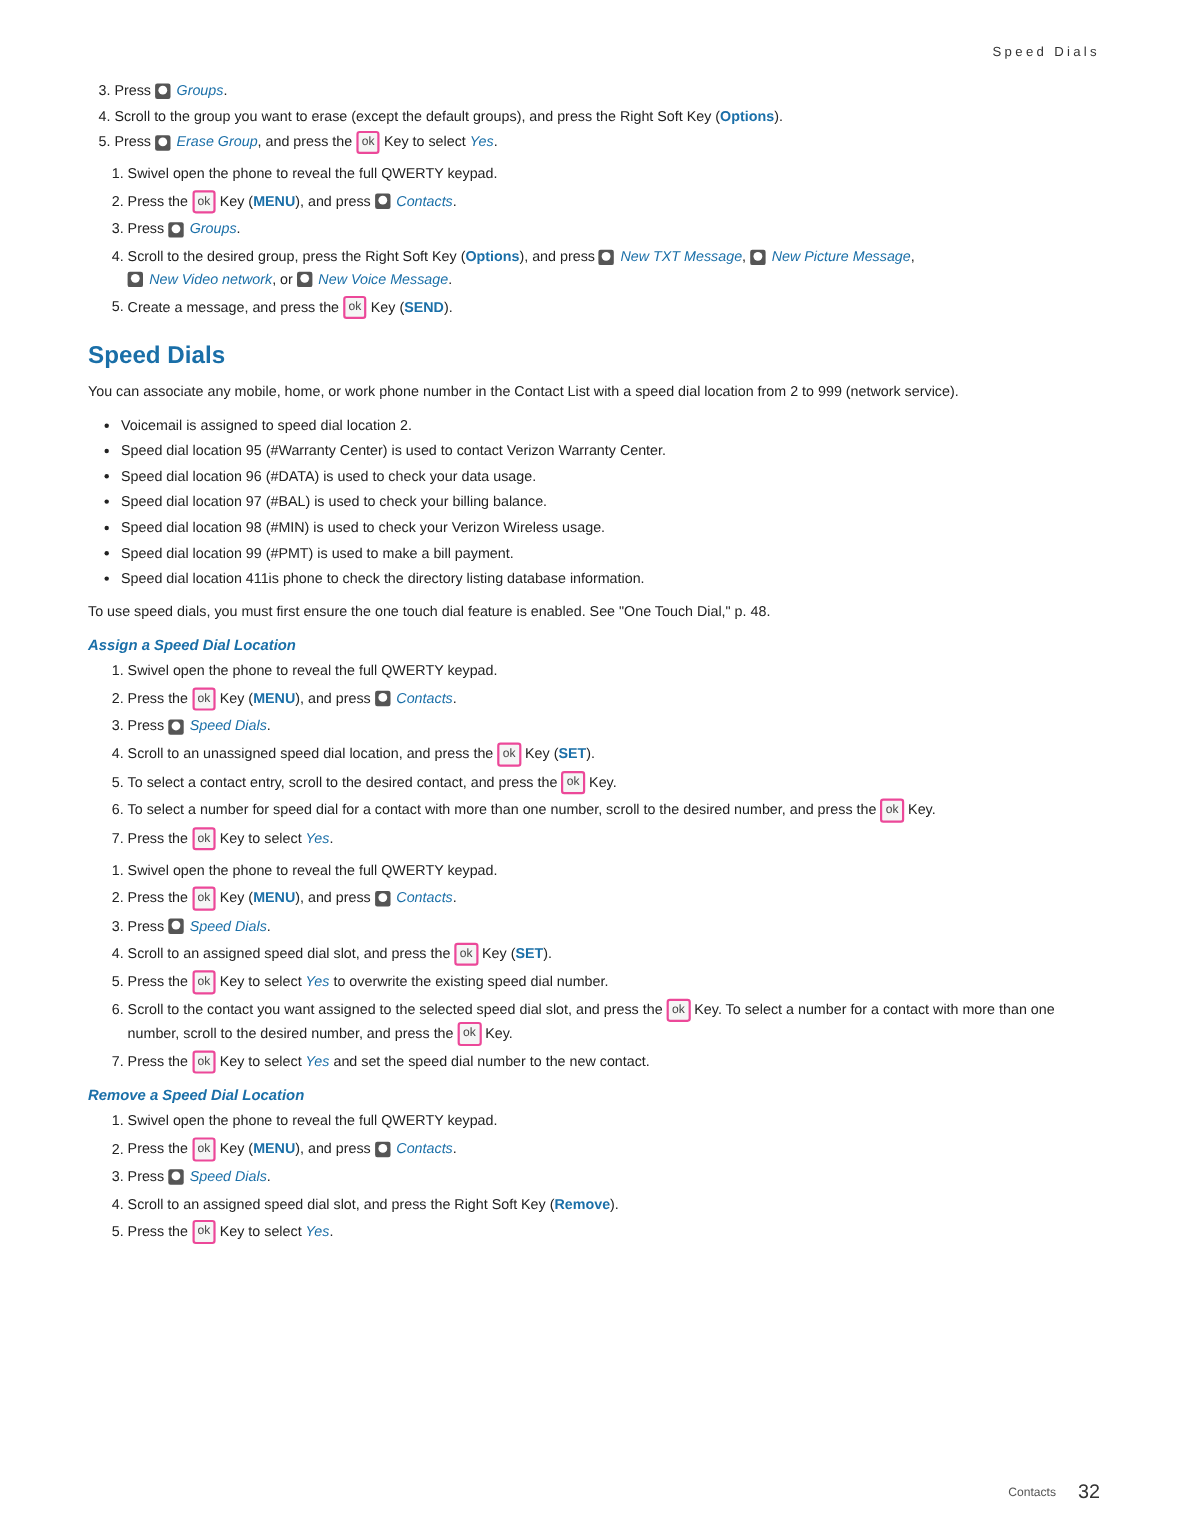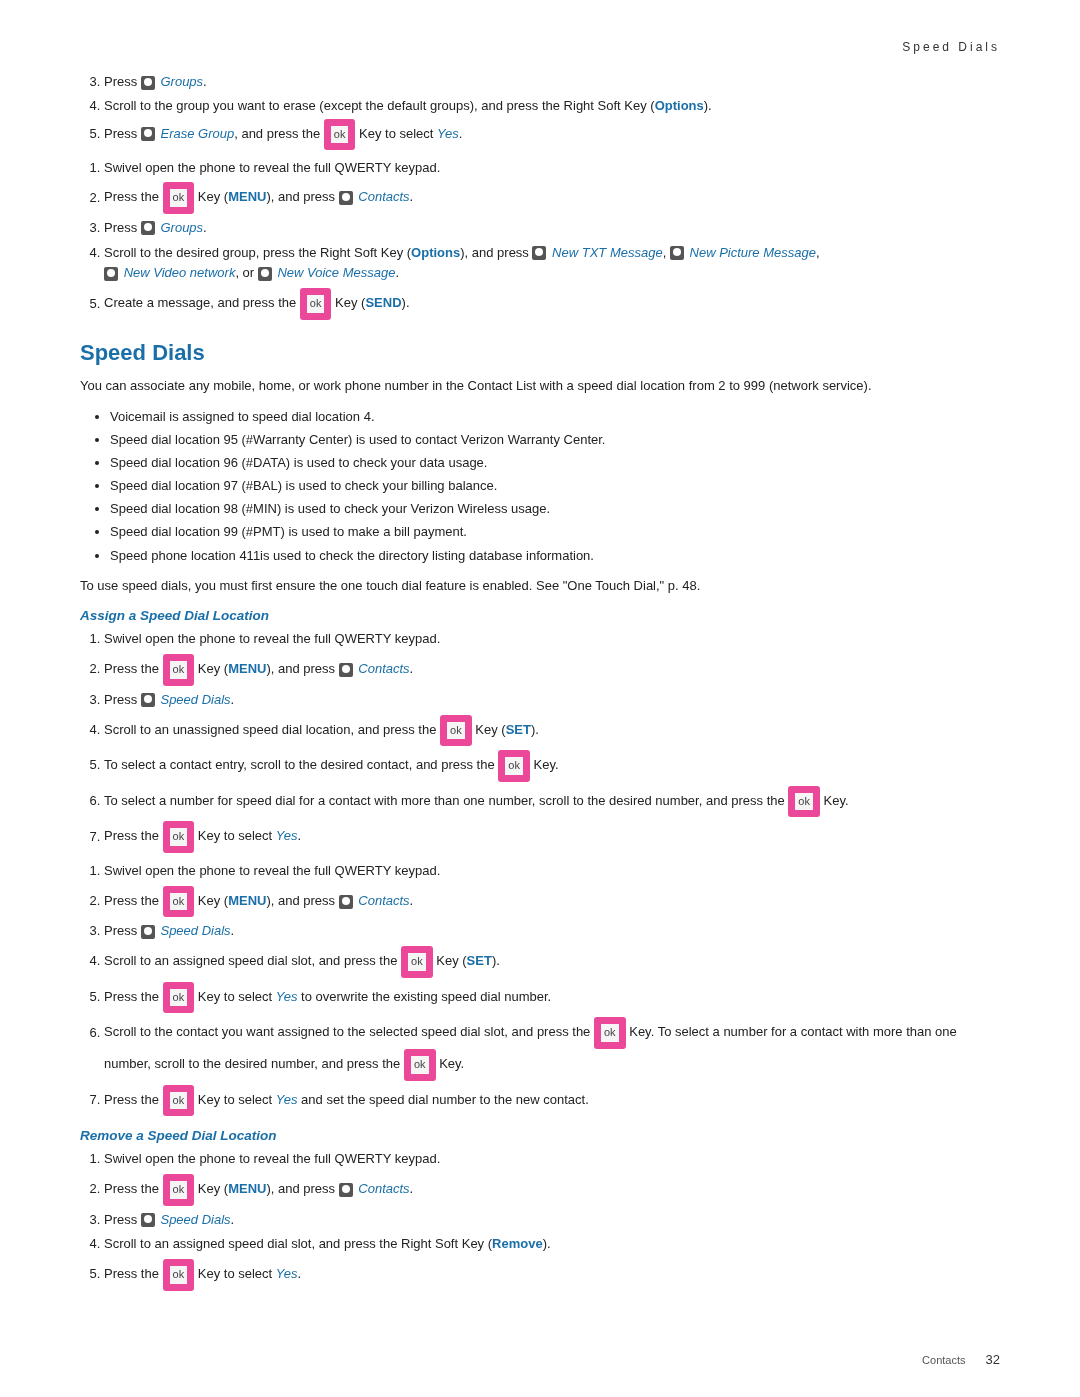--- a/index.html
+++ b/index.html
@@ -52,21 +52,21 @@
     }
     .bullet-list li {
       margin-bottom: 3px;
       line-height: 1.55;
     }
     .note-text {
       margin-bottom: 5px;
       line-height: 1.6;
     }
     .steps-list {
-      margin-left: 24px;
+      margin-left: 36px;
       margin-bottom: 8px;
     }
     .steps-list li {
       margin-bottom: 4px;
       line-height: 1.6;
     }
     .accent-blue { color: #1a6fa8; font-weight: bold; }
     .link-blue { color: #1a6fa8; font-style: italic; }
     .icon-contact {
       display: inline-block;
@@ -84,21 +84,21 @@
       width: 8px;
       height: 8px;
       background: #fff;
       border-radius: 50%;
       position: absolute;
       top: 2px;
       left: 3px;
     }
     .ok-key {
       display: inline-block;
-      border: 7px solid #ec4899;
+      border: 2px solid #ec4899;
       border-radius: 3px;
       padding: 0px 3px;
       font-size: 11px;
       color: #444;
       vertical-align: middle;
       background: #f5f5f5;
     }
     .footer {
       position: absolute;
       bottom: 30px;
@@ -106,21 +106,21 @@
       font-size: 11px;
       color: #555;
       display: flex;
       align-items: center;
       gap: 20px;
     }
     .footer-contacts {
       color: #555;
     }
     .footer-page {
-      font-size: 13px;
+      font-size: 18px;
       color: #333;
     }
   </style>
 </head>
 <body>
 
 <div class="header-right">
   <span>Speed Dials</span>
 </div>
 
@@ -157,27 +157,27 @@
       Create a message, and press the <span class="ok-key">ok</span> Key (<span class="accent-blue">SEND</span>).
     </li>
   </ol>
 </div>
 
 <div>
   <div class="main-title">Speed Dials</div>
   <p class="main-description">You can associate any mobile, home, or work phone number in the Contact List with a speed dial location from 2 to 999 (network service).</p>
 
   <ul class="bullet-list">
-    <li>Voicemail is assigned to speed dial location 4.</li>
+    <li>Voicemail is assigned to speed dial location 2.</li>
     <li>Speed dial location 95 (#Warranty Center) is used to contact Verizon Warranty Center.</li>
     <li>Speed dial location 96 (#DATA) is used to check your data usage.</li>
     <li>Speed dial location 97 (#BAL) is used to check your billing balance.</li>
     <li>Speed dial location 98 (#MIN) is used to check your Verizon Wireless usage.</li>
     <li>Speed dial location 99 (#PMT) is used to make a bill payment.</li>
-    <li>Speed phone location 411is used to check the directory listing database information.</li>
+    <li>Speed dial location 411is phone to check the directory listing database information.</li>
   </ul>
 
   <p class="note-text">To use speed dials, you must first ensure the one touch dial feature is enabled. See "One Touch Dial," p. 48.</p>
 
   <div>
     <div class="subsection-title">Assign a Speed Dial Location</div>
     <ol class="steps-list">
       <li>Swivel open the phone to reveal the full QWERTY keypad.</li>
       <li>
         Press the <span class="ok-key">ok</span> Key (<span class="accent-blue">MENU</span>), and press <span class="icon-contact"></span> <span class="link-blue">Contacts</span>.

